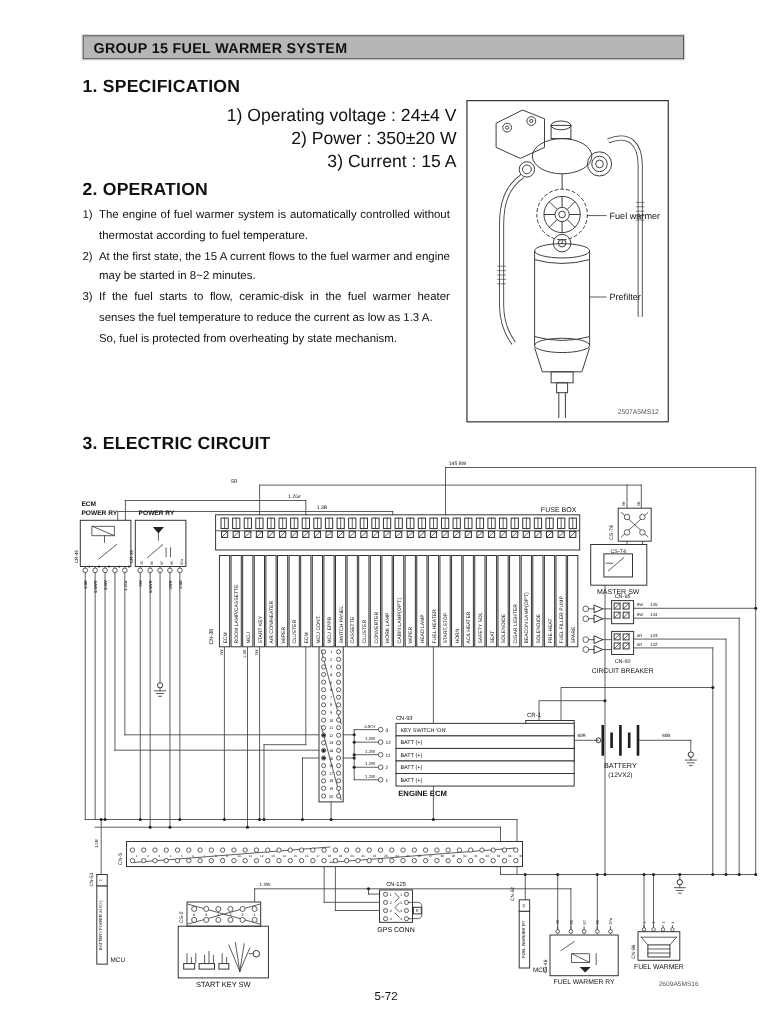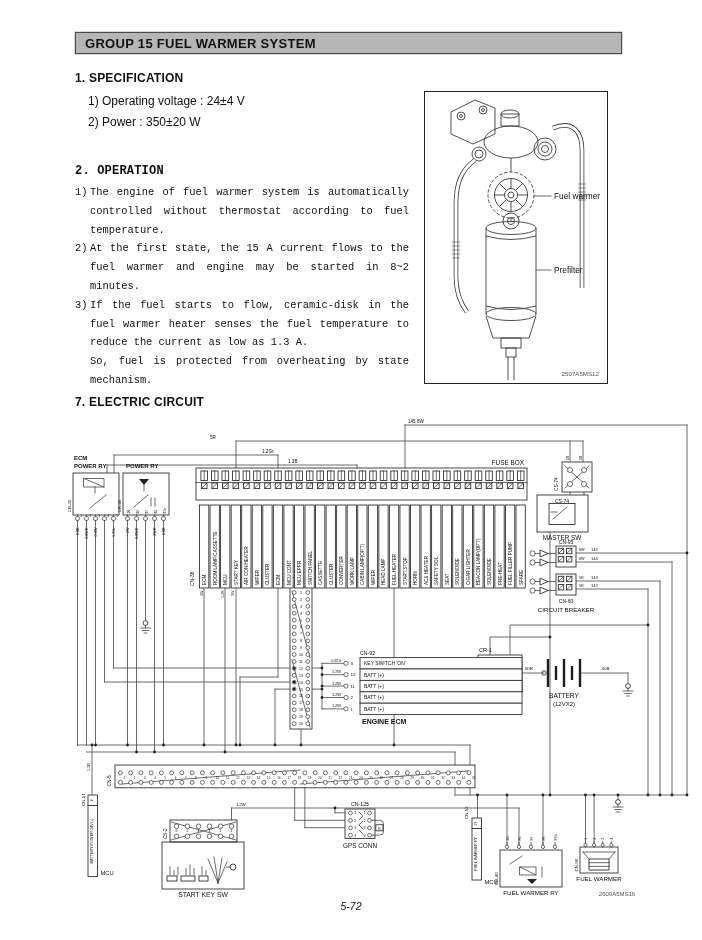--- a/index.html
+++ b/index.html
@@ -3,34 +3,34 @@
 <meta charset="utf-8">
 <style>
   html,body{margin:0;padding:0;background:#fff;}
   .page{position:relative;width:702px;height:940px;background:#fff;overflow:hidden;
         font-family:"Liberation Sans",sans-serif;color:#111;}
   .header-bar{position:absolute;left:75px;top:32px;width:536px;height:20px;
         background:#b6b6b6;border:1px solid #4a4a4a;outline:1px solid #d9d9d9;
         display:flex;align-items:center;font-weight:bold;font-size:13px;
         padding-left:9px;letter-spacing:.3px;}
   .sec{position:absolute;}
-  .sec-title{font-weight:bold;font-size:12px;letter-spacing:.2px;}
+  .sec-title{font-weight:bold;font-size:16px;letter-spacing:.2px;}
   .spec-items{margin-top:6px;}
-  .spec-item{font-size:12px;line-height:21px;padding-left:13px;}
+  .spec-item{font-size:16px;line-height:21px;padding-left:13px;text-align:right;}
   .op-items{margin-top:5px;}
   .op-item{display:flex;font-size:10.4px;line-height:18.8px;}
   .op-num{width:15px;flex:0 0 15px;}
   .op-text{flex:1;text-align:justify;}
   .op-text2{margin-top:0;}
   .figure-box{position:absolute;left:424px;top:91px;width:184px;height:293px;
         border:1.5px solid #222;box-sizing:border-box;}
   .circuit-title{position:absolute;left:75px;top:395px;}
   .circuit-svg{position:absolute;left:0;top:415px;}
   .page-num{position:absolute;left:0;top:900px;width:100%;text-align:center;
-        font-size:10.5px;font-style:italic;}
+        font-size:10.5px;}
   svg text{font-family:"Liberation Sans",sans-serif;fill:#111;}
   .w{stroke:#3b3b3b;stroke-width:.75;fill:none;stroke-linecap:square;}
   .wk{stroke:#1e1e1e;stroke-width:2.4;fill:none;}
   .bxn{stroke:#333;stroke-width:.9;fill:none;}
   .bxw{stroke:#333;stroke-width:.9;fill:#fff;}
   .pin{stroke:#333;stroke-width:.7;fill:#fff;}
   .dt{fill:#222;}
   .fillb{fill:#222;stroke:none;}
   .tb{font-weight:bold;}
   .fg{stroke:#3c3c3c;stroke-width:.9;fill:none;}
@@ -46,24 +46,25 @@
 
   <div class="header-bar">
     <span>GROUP  15  FUEL WARMER SYSTEM</span>
   </div>
 
   <div class="sec" style="left:75px;top:71px;width:340px;">
     <div class="sec-title">1. SPECIFICATION</div>
     <div class="spec-items">
       <div class="spec-item">1) Operating voltage : 24±4 V</div>
       <div class="spec-item">2) Power : 350±20 W</div>
+      <div class="spec-item">3) Current : 15 A</div>
     </div>
   </div>
 
-  <div class="sec" style="left:75px;top:164px;width:334px;font-family:Liberation Mono, monospace;">
+  <div class="sec" style="left:75px;top:164px;width:334px;">
     <div class="sec-title">2. OPERATION</div>
     <div class="op-items">
       <div class="op-item">
         <span class="op-num">1)</span>
         <span class="op-text">The engine of fuel warmer system is automatically controlled without thermostat according to fuel temperature.</span>
       </div>
       <div class="op-item">
         <span class="op-num">2)</span>
         <span class="op-text">At the first state, the 15 A current flows to the fuel warmer and engine may be started  in 8~2 minutes.</span>
       </div>
@@ -115,21 +116,21 @@
       <rect class="fg" x="76" y="246" width="20" height="10"></rect>
       <rect class="fg" x="81" y="256" width="10" height="9"></rect>
       <path class="fg" d="M83 265 V288 M89 265 V288"></path>
       <path class="w" d="M109 104 H126 M111 178 H126"></path>
       <text x="129" y="107" font-size="8.3">Fuel warmer</text>
       <text x="129" y="181" font-size="8.3">Prefilter</text>
       <text x="174" y="284" font-size="6.2" text-anchor="end" class="gr">2507A5MS12</text>
     </svg>
   </div>
 
-  <div class="circuit-title sec-title">7. ELECTRIC CIRCUIT</div>
+  <div class="circuit-title sec-title">3. ELECTRIC CIRCUIT</div>
 
   <svg id="cx" class="circuit-svg" width="702" height="497" viewBox="0 0 702 497">
 
     <path class="w" d="M405 10 H687 M405 10 V53 M687 10 V380
       M236 26 H583 M236 26 V53 M570 26 V52 M583 26 V52
       M114 40 H278 M278 40 V53 M114 40 V58
       M107 50 H357 M357 50 V53 M107 50 V58
       M77.5 330 H470 M470 330 V380 M86.5 337 H455 M455 337 V380
       M113.5 253 H322 M104.5 267 H292
       M275 274.1 H322 M275 274.1 V330

